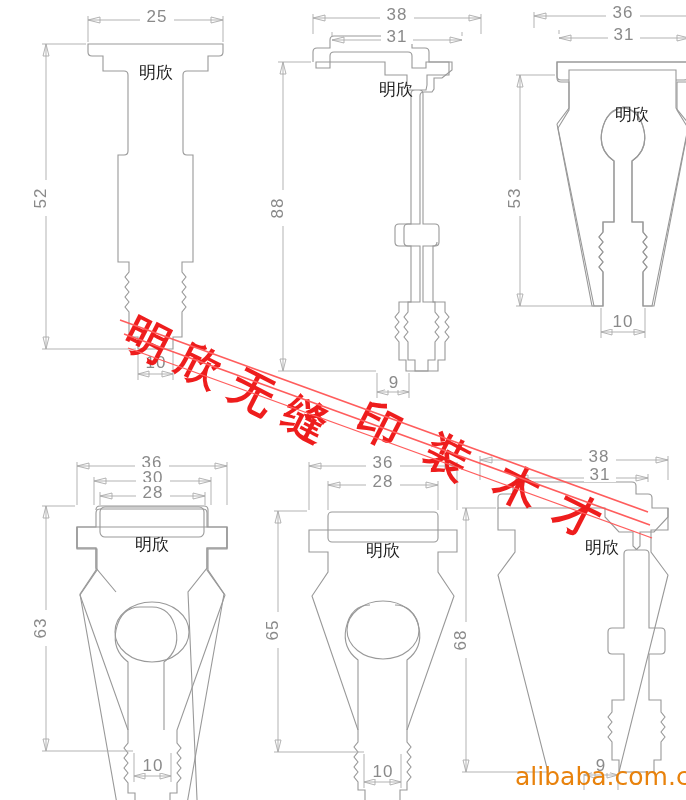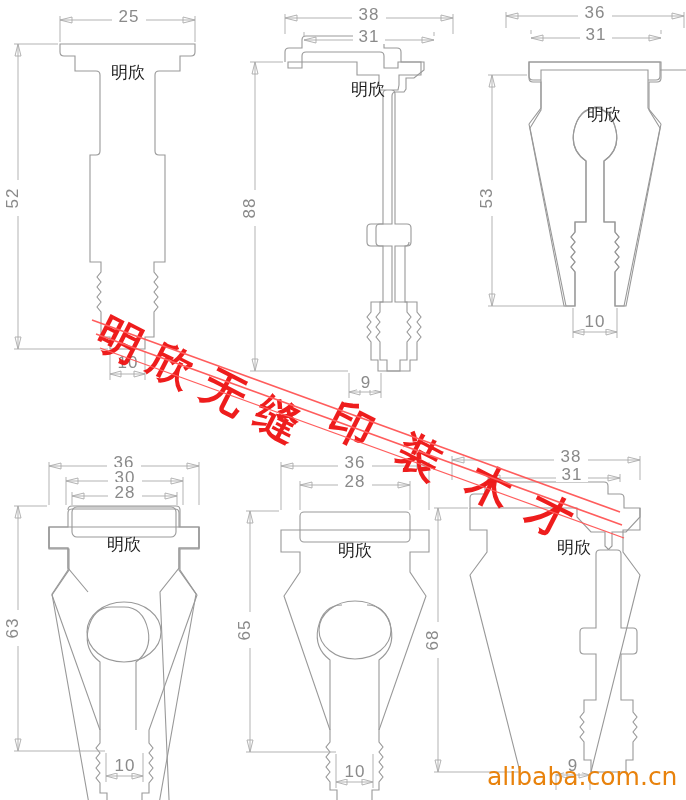--- a/index.html
+++ b/index.html
@@ -1,21 +1,21 @@
 <!DOCTYPE html>
 <html><head>
 <meta charset="utf-8">
 <style>
   html,body{margin:0;padding:0;background:#ffffff;}
   body{
     width:686px;height:800px;position:relative;overflow:hidden;
     font-family:"Liberation Sans","DejaVu Sans",sans-serif;
     background:#ffffff;
   }
-  #sheet{position:absolute;left:0;top:0;width:566px;height:800px;}
+  #sheet{position:absolute;left:0;top:0;width:566px;height:800px;padding-left:28px;}
   svg{display:block;}
   .dimtxt{font-family:"Liberation Sans","DejaVu Sans",sans-serif;fill:#8a8a8a;font-size:17px;letter-spacing:1px;}
   .dimtxt-v{font-family:"Liberation Sans","DejaVu Sans",sans-serif;fill:#8a8a8a;font-size:17px;letter-spacing:1px;}
   .cntxt{font-family:"DejaVu Sans","Liberation Sans",sans-serif;fill:#1a1a1a;font-size:17px;}
   .wm-red-fill{font-family:"DejaVu Sans","Liberation Sans",sans-serif;fill:#ee1111;font-size:44px;font-weight:bold;}
   .alibaba{font-family:"DejaVu Sans","Liberation Sans",sans-serif;fill:#e8820c;font-size:25px;letter-spacing:0px;}
   .prof{fill:none;stroke:#999999;stroke-width:1.1;stroke-linejoin:miter;}
   .dimline{stroke:#aaaaaa;stroke-width:0.9;fill:none;}
   .extline{stroke:#aaaaaa;stroke-width:0.9;fill:none;}
   .arrowf{fill:none;stroke:#aaaaaa;stroke-width:0.9;}

